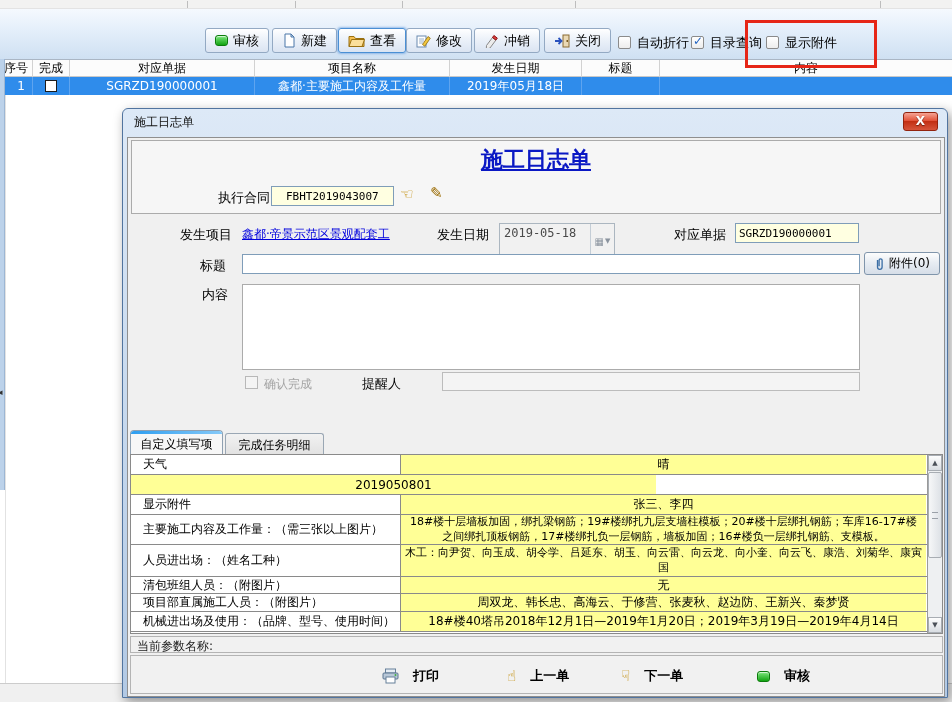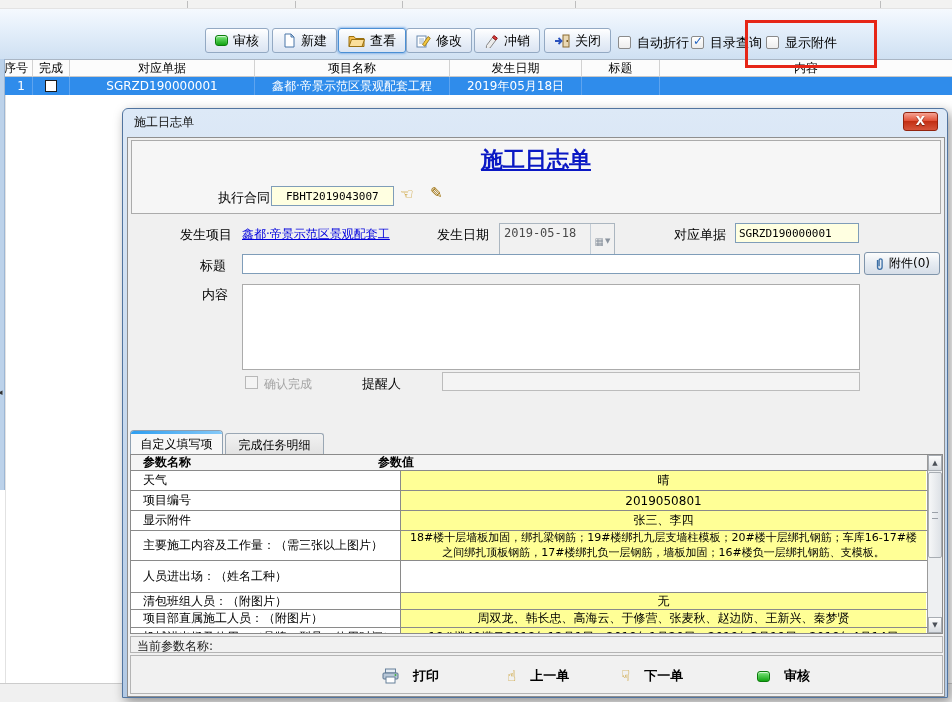--- a/index.html
+++ b/index.html
@@ -197,21 +197,21 @@
   <div class="lh-cell" style="left:582px;width:78px">标题</div>
   <div class="lh-cell" style="left:660px;width:292px;border-right:none">内容</div>
 </div>
 
 <div class="abs list-row">
   <div class="lr-cell lr-seq" style="left:0;width:33px">1</div>
   <div class="lr-cell" style="left:33px;width:37px">
     <div class="row-cb"></div>
   </div>
   <div class="lr-cell" style="left:70px;width:185px">SGRZD190000001</div>
-  <div class="lr-cell" style="left:255px;width:195px">鑫都·帝景示范区景观配套工程</div>
+  <div class="lr-cell" style="left:255px;width:195px">鑫都·主要施工内容及工作量</div>
   <div class="lr-cell" style="left:450px;width:132px">2019年05月18日</div>
   <div class="lr-cell" style="left:582px;width:78px"></div>
   <div class="lr-cell" style="left:660px;width:292px;border-right:none"></div>
 </div>
 
 <div class="abs list-body"></div>
 <div class="abs left-splitter"></div>
 <div class="abs bottom-strip"></div>
 
 <div class="abs dialog">
@@ -263,43 +263,39 @@
     <input class="txt-input input-disabled" style="left: 314px; top: 234px; width: 418px; height: 19px;" disabled="" value="">
 
     <div class="tab active" style="left:2px;top:292px;width:93px;height:24px">
       <span>自定义填写项</span>
     </div>
     <div class="tab inactive" style="left:97px;top:295px;width:99px;height:21px">
       <span>完成任务明细</span>
     </div>
 
     <div class="abs param-grid">
-      <div class="pg-header">
-        <span style="left:12px">参数名称</span>
-        <span style="left:247px">参数值</span>
-      </div>
       <div class="pg-rows">
         <div class="pg-row" style="height:20px">
           <div class="pg-name">天气</div>
           <div class="pg-val">晴</div>
         </div>
         <div class="pg-row" style="height:20px">
-          <div class="pg-name">项目编号</div>
           <div class="pg-val">2019050801</div>
         </div>
         <div class="pg-row" style="height:20px">
           <div class="pg-name">显示附件</div>
           <div class="pg-val">张三、李四</div>
         </div>
         <div class="pg-row small" style="height:30px">
           <div class="pg-name">主要施工内容及工作量：（需三张以上图片）</div>
           <div class="pg-val">18#楼十层墙板加固，绑扎梁钢筋；19#楼绑扎九层支墙柱模板；20#楼十层绑扎钢筋；车库16-17#楼之间绑扎顶板钢筋，17#楼绑扎负一层钢筋，墙板加固；16#楼负一层绑扎钢筋、支模板。</div>
         </div>
         <div class="pg-row small" style="height:32px">
           <div class="pg-name">人员进出场：（姓名工种）</div>
+          <div class="pg-val">木工：向尹贺、向玉成、胡令学、吕延东、胡玉、向云雷、向云龙、向小奎、向云飞、康浩、刘菊华、康寅国</div>
         </div>
         <div class="pg-row" style="height:17px">
           <div class="pg-name">清包班组人员：（附图片）</div>
           <div class="pg-val">无</div>
         </div>
         <div class="pg-row" style="height:18px">
           <div class="pg-name">项目部直属施工人员：（附图片）</div>
           <div class="pg-val">周双龙、韩长忠、高海云、于修营、张麦秋、赵边防、王新兴、秦梦贤</div>
         </div>
         <div class="pg-row" style="height:20px">

